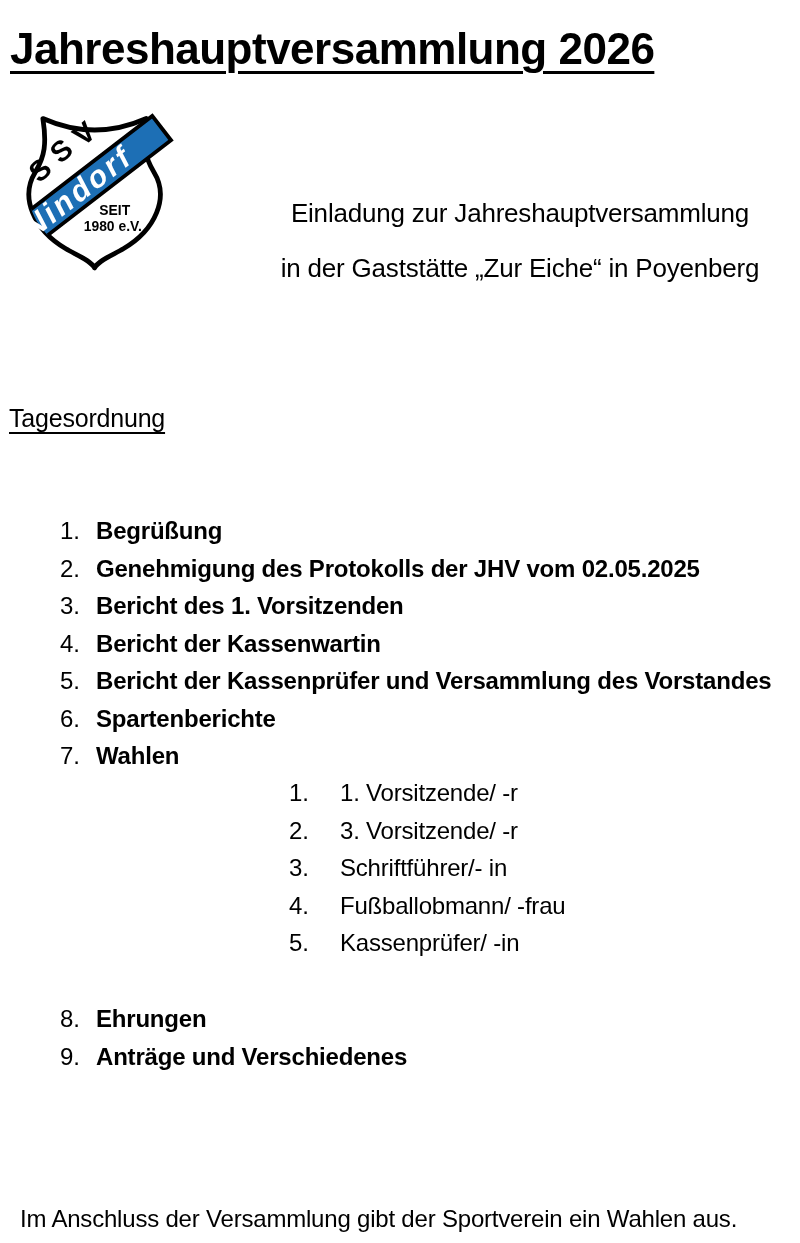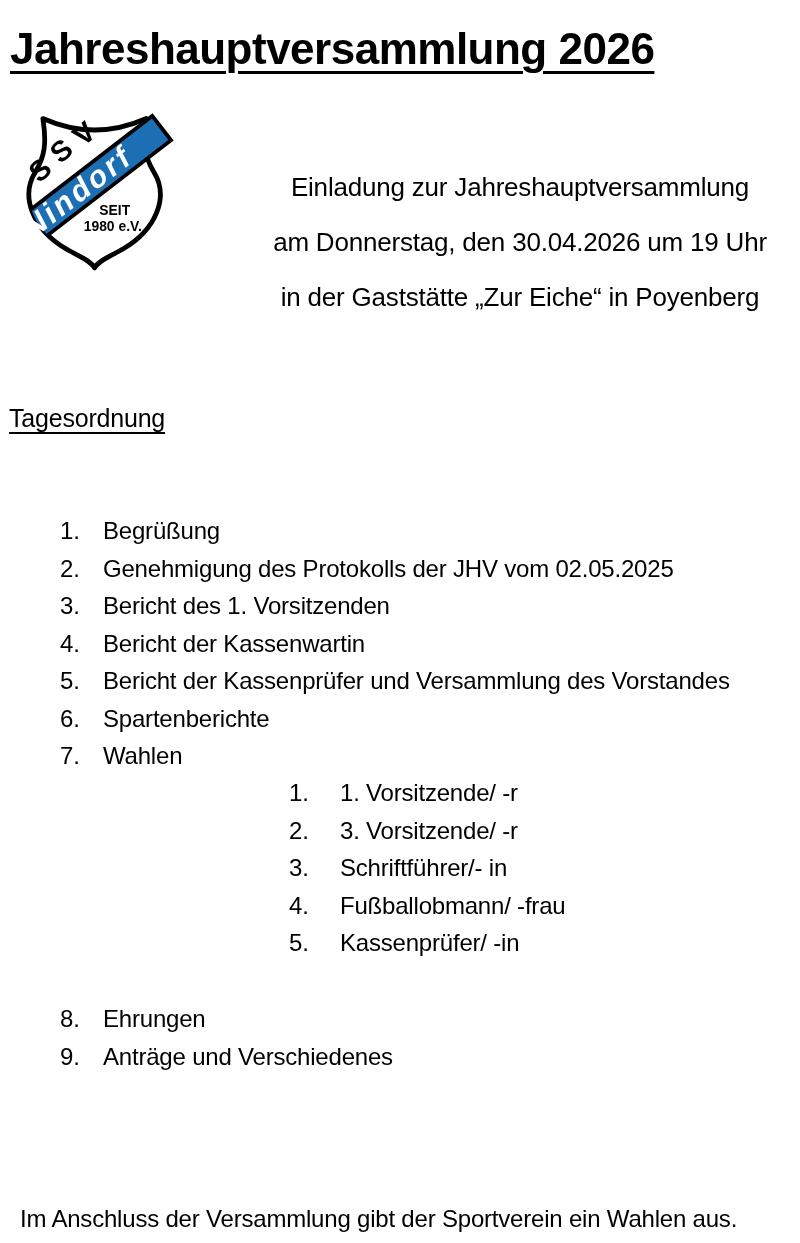--- a/index.html
+++ b/index.html
@@ -14,38 +14,38 @@
   .title{
     position:absolute;top:14px;left:0;width:800px;
     margin:10px;
     font-size:44px;font-weight:700;letter-spacing:-0.5px;
     text-decoration:underline;
     text-decoration-thickness:3px;
     text-underline-offset:7px;
   }
   .logo{position:absolute;left:18px;top:103px;}
   .invitation{
-    position:absolute;left:250px;top:160px;width:540px;
+    position:absolute;left:250px;top:186px;width:540px;
     text-align:center;font-size:26px;line-height:55px;
     letter-spacing:-0.2px;
   }
   .invitation p{margin:0;}
   .agenda-heading{
     position:absolute;left:9px;top:404px;
     font-size:25px;letter-spacing:-0.2px;
     text-decoration:underline;
     text-decoration-thickness:2px;
     text-underline-offset:5px;
   }
   .list{position:absolute;left:0;width:800px;}
   .row{position:relative;height:37.5px;font-size:24px;letter-spacing:-0.2px;}
   .row .num{position:absolute;top:0;line-height:37.5px;}
   .row .txt{position:absolute;top:0;line-height:37.5px;white-space:nowrap;}
   .main-list .num{left:60px;}
-  .main-list .txt{left:103px;}
+  .main-list .txt{left:96px;font-weight:bold;}
   .sub-list .num{left:289px;}
   .sub-list .txt{left:332px;margin-left:8px;}
   .footer-text{
     position:absolute;left:20px;top:1204px;width:780px;
     margin:0;font-size:24px;letter-spacing:-0.2px;line-height:30px;
   }
 </style>
 </head>
 <body>
 
@@ -67,21 +67,20 @@
     <text transform="translate(22,84) rotate(-40)" font-size="30" font-weight="bold" fill="#000">S</text>
     <text transform="translate(44,64) rotate(-40)" font-size="30" font-weight="bold" fill="#000">S</text>
     <text transform="translate(68,46) rotate(-40)" font-size="30" font-weight="bold" fill="#000">V</text>
     <text transform="translate(14,143) rotate(-37.5) skewX(-10)" font-size="32" font-weight="bold" fill="#ffffff" letter-spacing="3">Nindorf</text>
     <text x="101" y="117" text-anchor="middle" font-size="14.5" font-weight="bold" fill="#000">SEIT</text>
     <text x="99" y="133" text-anchor="middle" font-size="14.5" font-weight="bold" fill="#000">1980 e.V.</text>
   </svg>
 
   <div class="invitation">
     <p>Einladung zur Jahreshauptversammlung</p>
-    <p>am Donnerstag, den 30.04.2026 um 19 Uhr</p>
     <p>in der Gaststätte „Zur Eiche“ in Poyenberg</p>
   </div>
 
   <div class="agenda-heading">Tagesordnung</div>
 
   <div class="list main-list" style="top:512px">
     <div class="row">
       <span class="num">1.</span>
       <span class="txt">Begrüßung</span>
     </div>

